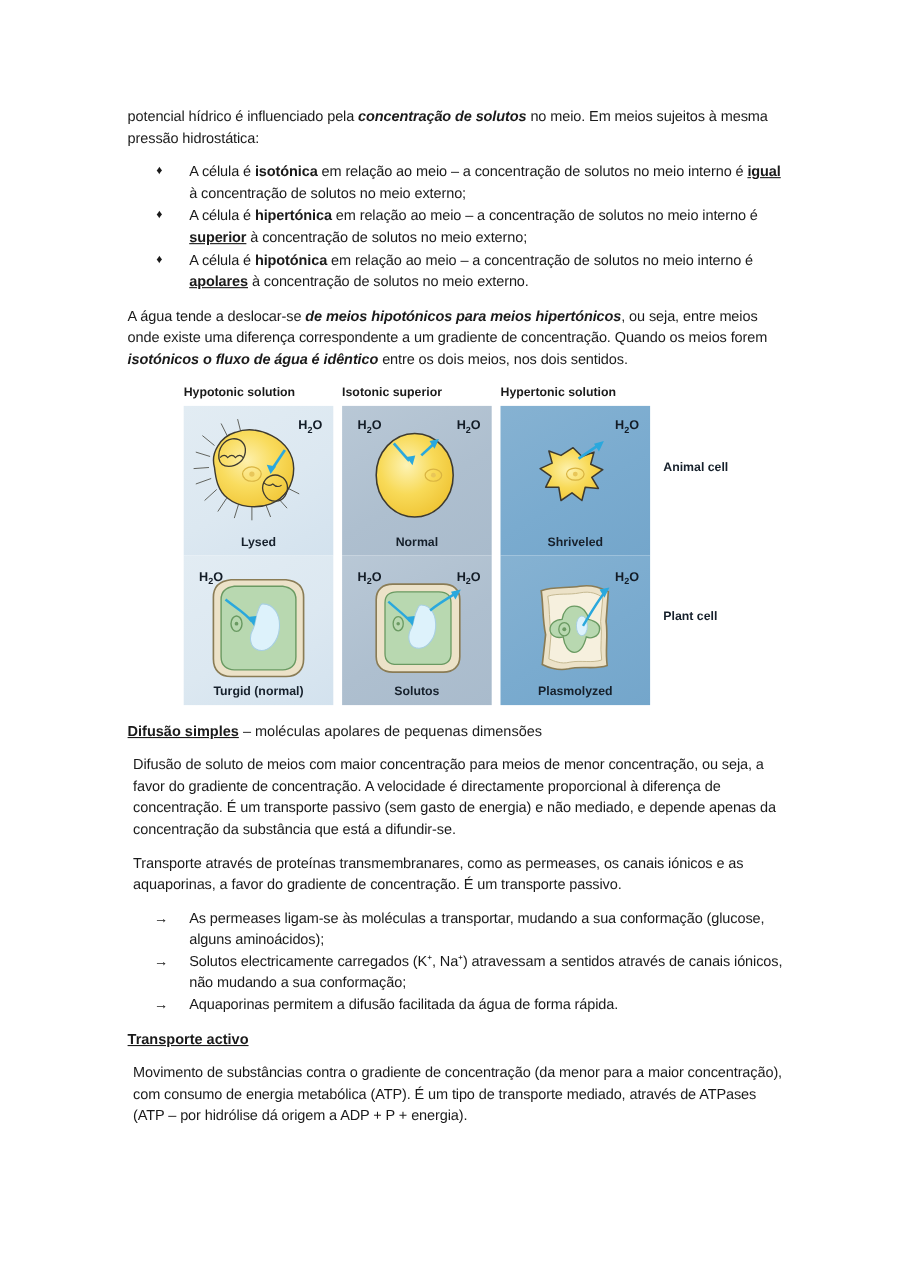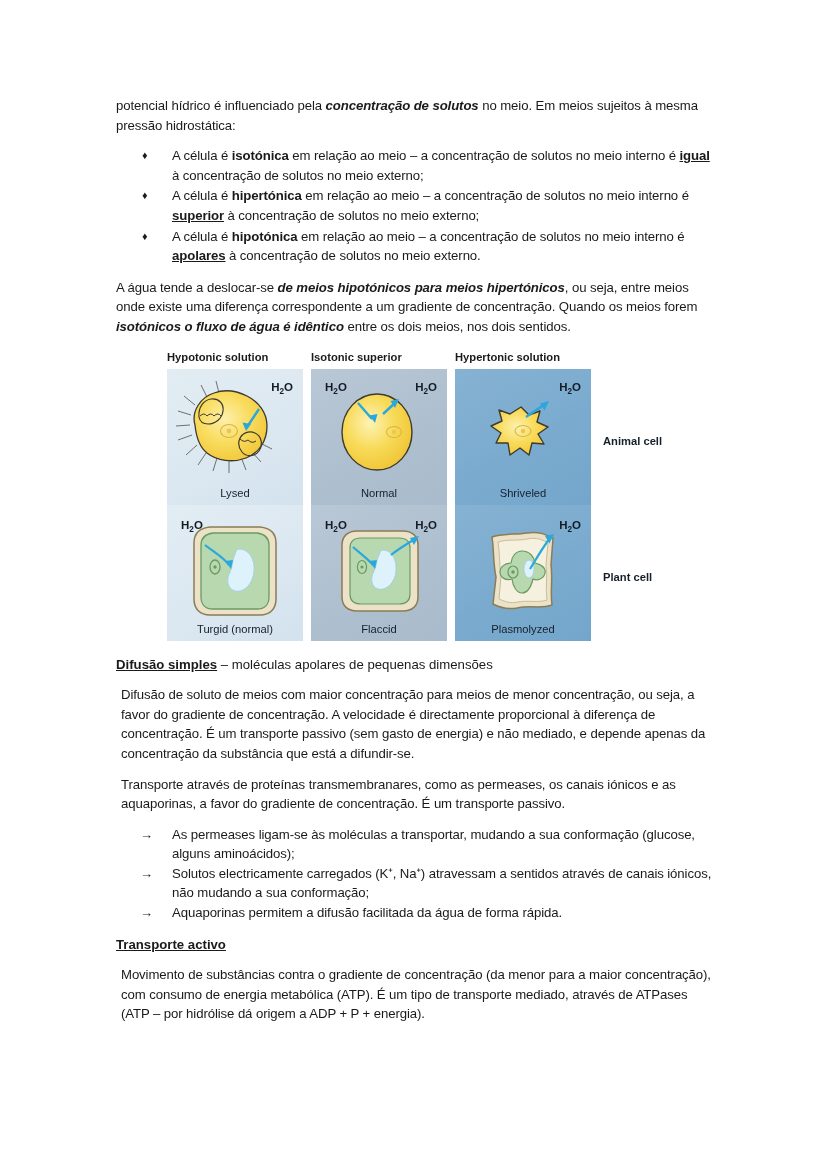--- a/index.html
+++ b/index.html
@@ -107,39 +107,38 @@
   .panel.iso   { background: linear-gradient(150deg,#b9c8d6 0%, #aebfcf 55%, #a9bbcc 100%); }
   .panel.hyper { background: linear-gradient(150deg,#86b2d2 0%, #7aabcf 55%, #74a6cb 100%); }
 
   .panel .cellname {
     position: absolute;
     bottom: 6px;
     left: 0;
     width: 100%;
     text-align: center;
     font-size: 11.2px;
-    font-weight: normal;
+    font-weight: bold;
     color: #16202b;
   }
   .h2o {
     position: absolute;
     font-size: 11.5px;
     font-weight: bold;
     color: #131c26;
     white-space: nowrap;
   }
   .h2o sub { font-size: 8.2px; }
 
   .side-label {
     position: absolute;
     font-size: 11.2px;
     font-weight: bold;
     color: #16202b;
     white-space: nowrap;
-    margin-top: 16px;
   }
   svg.celldraw { position: absolute; left: 0; top: 0; }
 </style>
 </head>
 <body>
 
 <div class="page">
 
   <p class="para">
     <span>potencial hídrico é influenciado pela </span><b>concentração de solutos</b><span> no meio. Em meios sujeitos à mesma pressão hidrostática:</span>
@@ -292,21 +291,21 @@
         <path d="M64,64 L58,56 L66,55 Z" fill="#2aa8dd"></path>
         <path d="M104,34 C94,40 86,45 80,50" stroke="#2aa8dd" stroke-width="2.2" fill="none"></path>
         <path d="M108,31 L99,33 L103,40 Z" fill="#2aa8dd"></path>
       </svg>
       <div class="h2o" style="left:14px; top:14px;">
         <span>H</span><sub>2</sub><span>O</span>
       </div>
       <div class="h2o" style="right:10px; top:14px;">
         <span>H</span><sub>2</sub><span>O</span>
       </div>
-      <div class="cellname">Flaccid</div>
+      <div class="cellname">Solutos</div>
     </div>
 
     <div class="panel hyper" style="left:288px; top:154px;">
       <svg class="celldraw" width="136" height="136" viewBox="0 0 136 136">
         <path d="M37,32 C48,28 60,30 72,28 C84,26 92,30 98,33 L96,60 C98,74 95,86 97,100
                  C86,104 74,100 62,103 C52,105 44,102 38,99 L41,72 C38,58 39,45 37,32 Z" fill="#ece2c8" stroke="#8a7c55" stroke-width="1.5"></path>
         <path d="M43,37 C53,34 62,36 72,34 C82,32 88,35 93,38 L91,60 C93,72 90,82 92,95
                  C83,98 73,95 63,97 C55,99 49,96 44,94 L46,71 C44,59 45,48 43,37 Z" fill="#f6f0de" stroke="#c4b891" stroke-width="0.9"></path>
         <path d="M67,46 C75,46 79,52 80,58 C88,60 91,64 90,68 C89,74 82,76 78,74
                  C76,82 72,88 67,88 C62,88 58,82 57,74 C50,76 45,72 45,67

